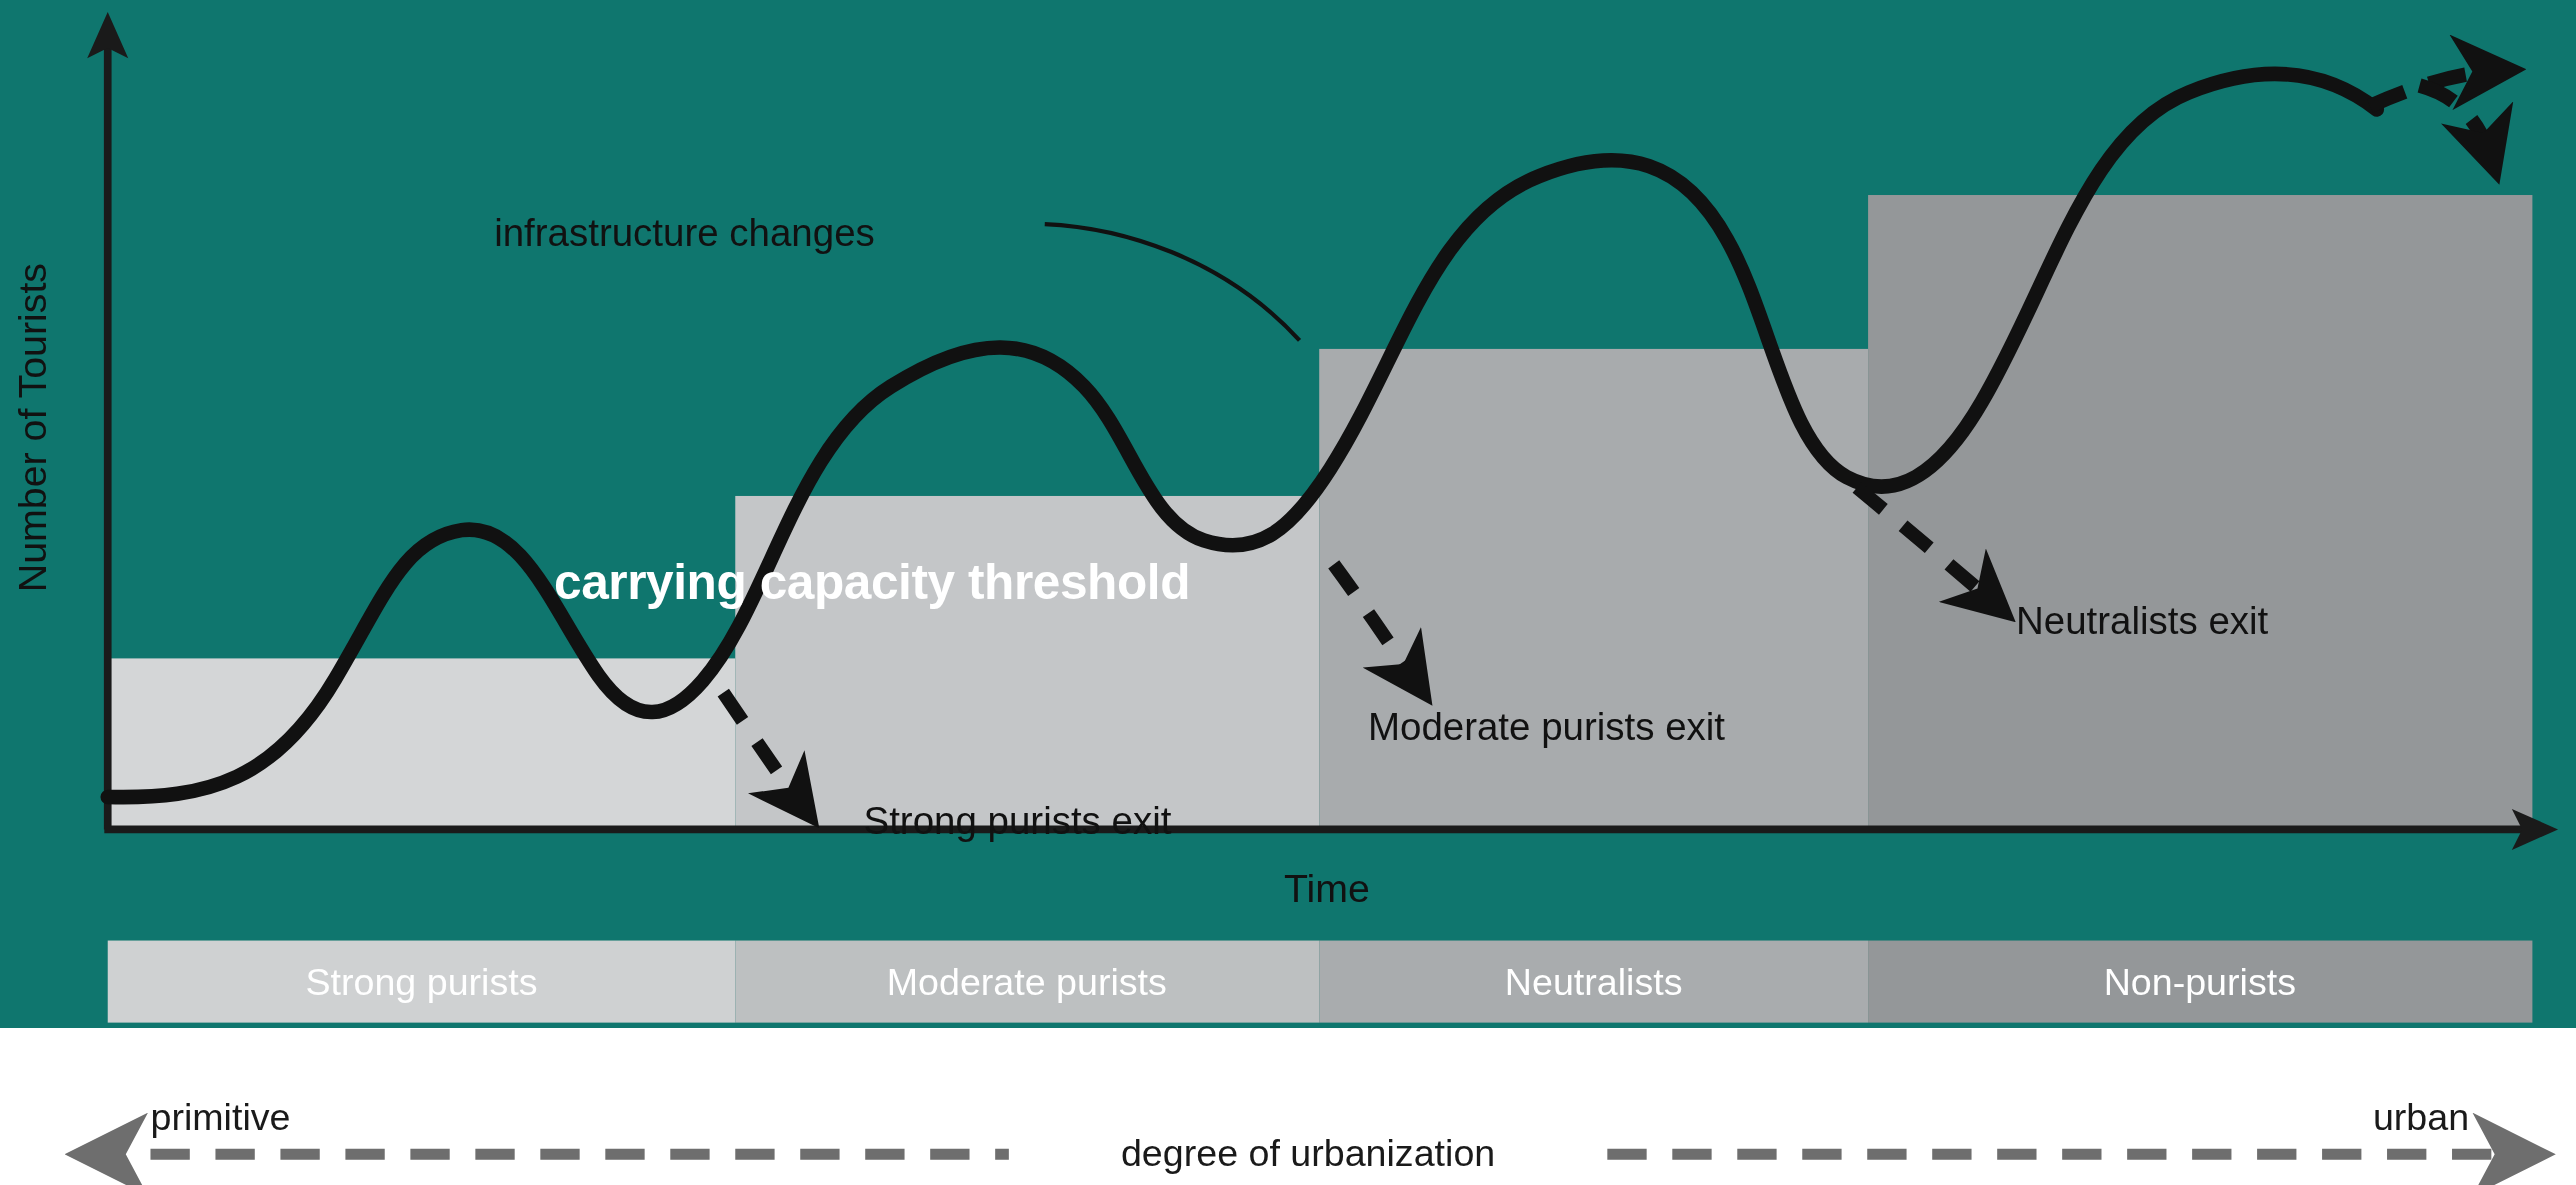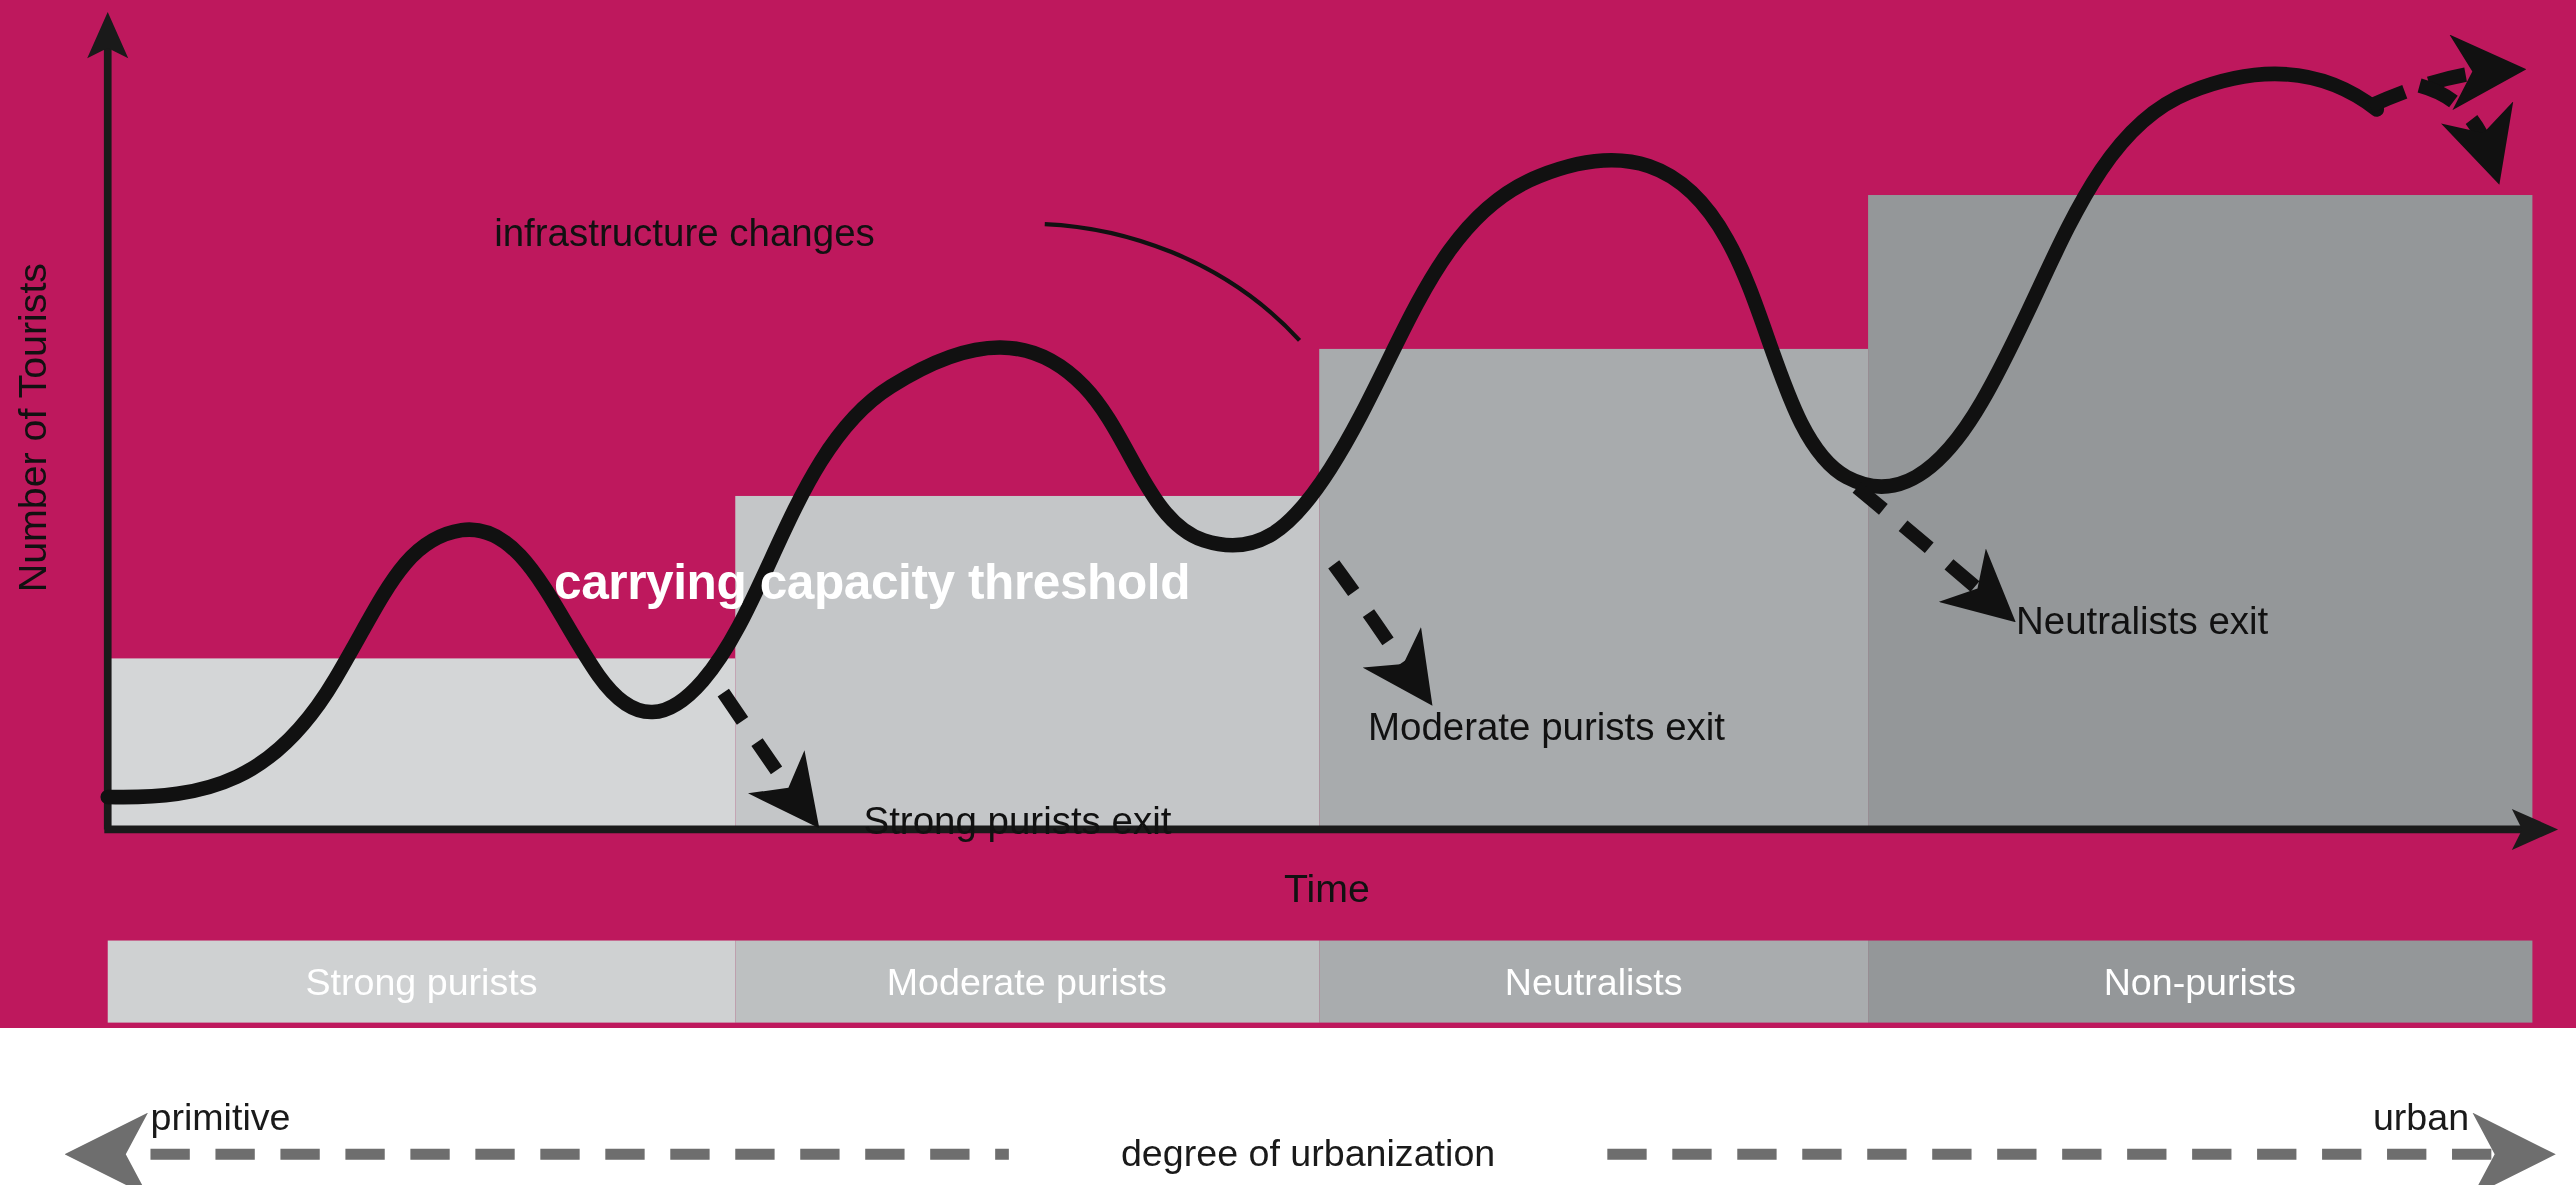--- a/index.html
+++ b/index.html
@@ -1,18 +1,18 @@
 <!DOCTYPE html>
 <html style="font-size:13.7px"><head>
 <meta charset="utf-8">
 <style>
   html,body{margin:0;padding:0;background:#ffffff;}
   body{width:2576px;height:1186px;overflow:hidden;
        font-family:"Liberation Sans","DejaVu Sans",sans-serif;}
-  #stage{position:relative;width:2576px;height:1028px;background:#be185d;}
+  #stage{position:relative;width:2576px;height:1028px;background:#0f766e;}
   svg#fig{position:absolute;left:0;top:0;width:2576px;height:1186px;display:block;}
   .axis-label{font-family:"Liberation Sans","DejaVu Sans",sans-serif;font-size:46px;fill:#111;}
   .anno{font-family:"Liberation Sans Narrow","Liberation Sans","DejaVu Sans Condensed",sans-serif;font-size:45px;fill:#111;}
   .thresh{font-family:"Liberation Sans","DejaVu Sans",sans-serif;font-weight:bold;font-size:58px;fill:#ffffff;letter-spacing:-0.5px;}
   .legend-txt{font-family:"Liberation Sans","DejaVu Sans",sans-serif;font-size:44px;fill:#ffffff;}
   .scale-txt{font-family:"Liberation Sans","DejaVu Sans",sans-serif;font-size:44px;fill:#1a1a1a;}
   .urb-txt{font-family:"Liberation Sans","DejaVu Sans",sans-serif;font-size:44px;fill:#1a1a1a;}
 </style>
 </head>
 <body>

